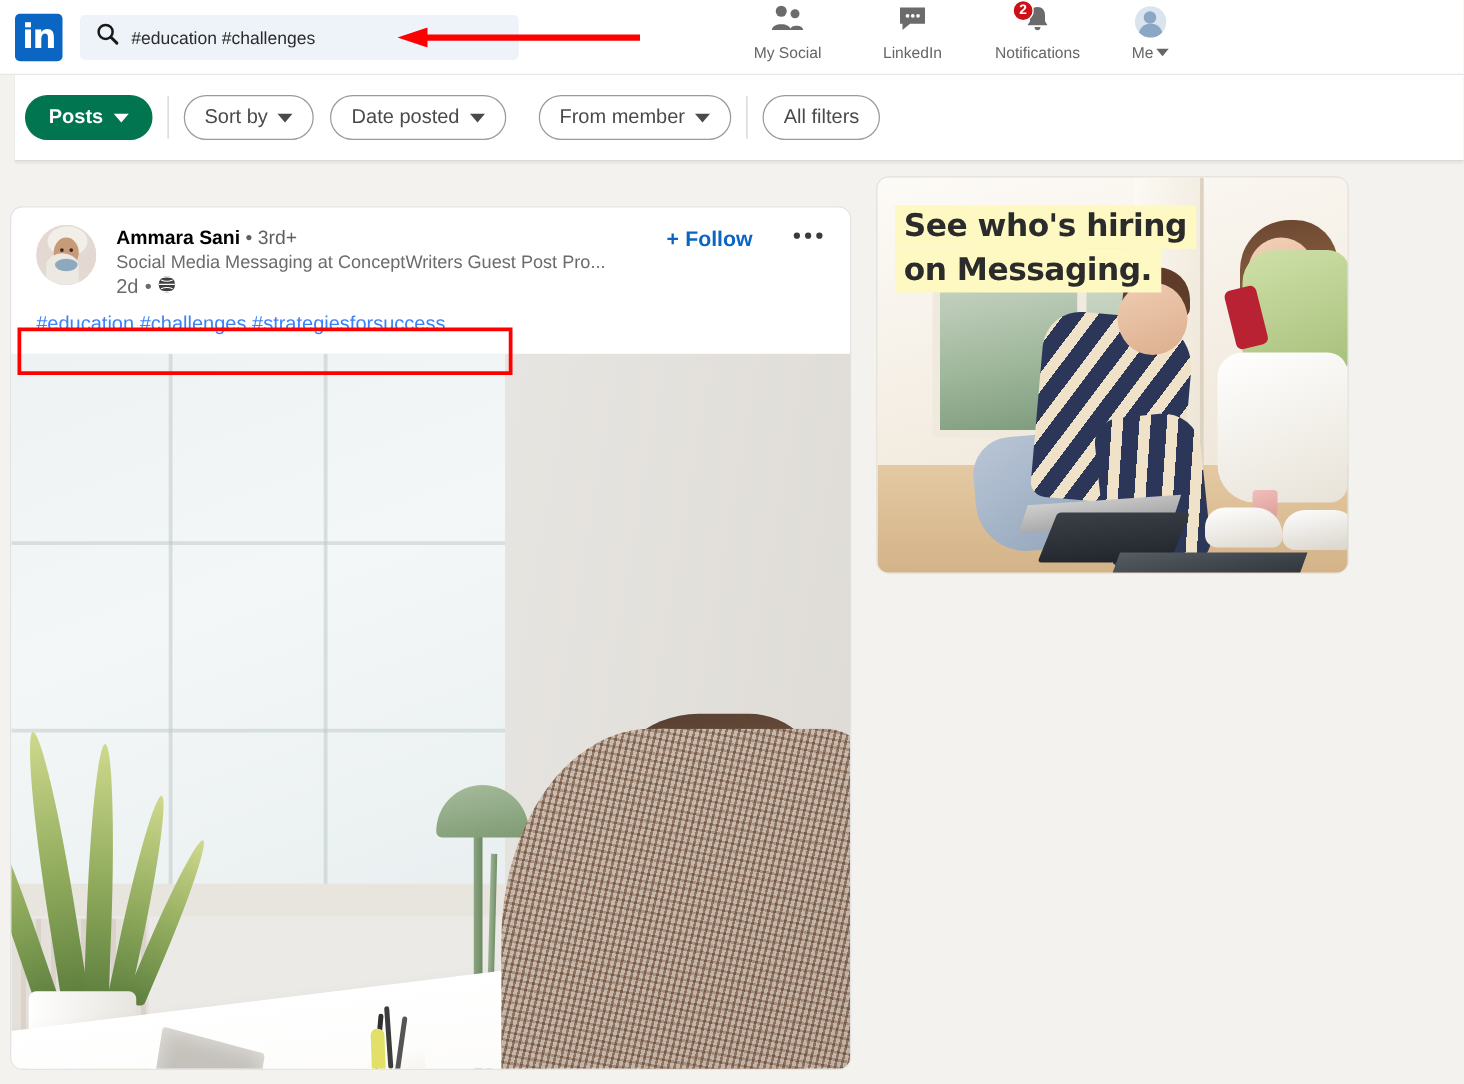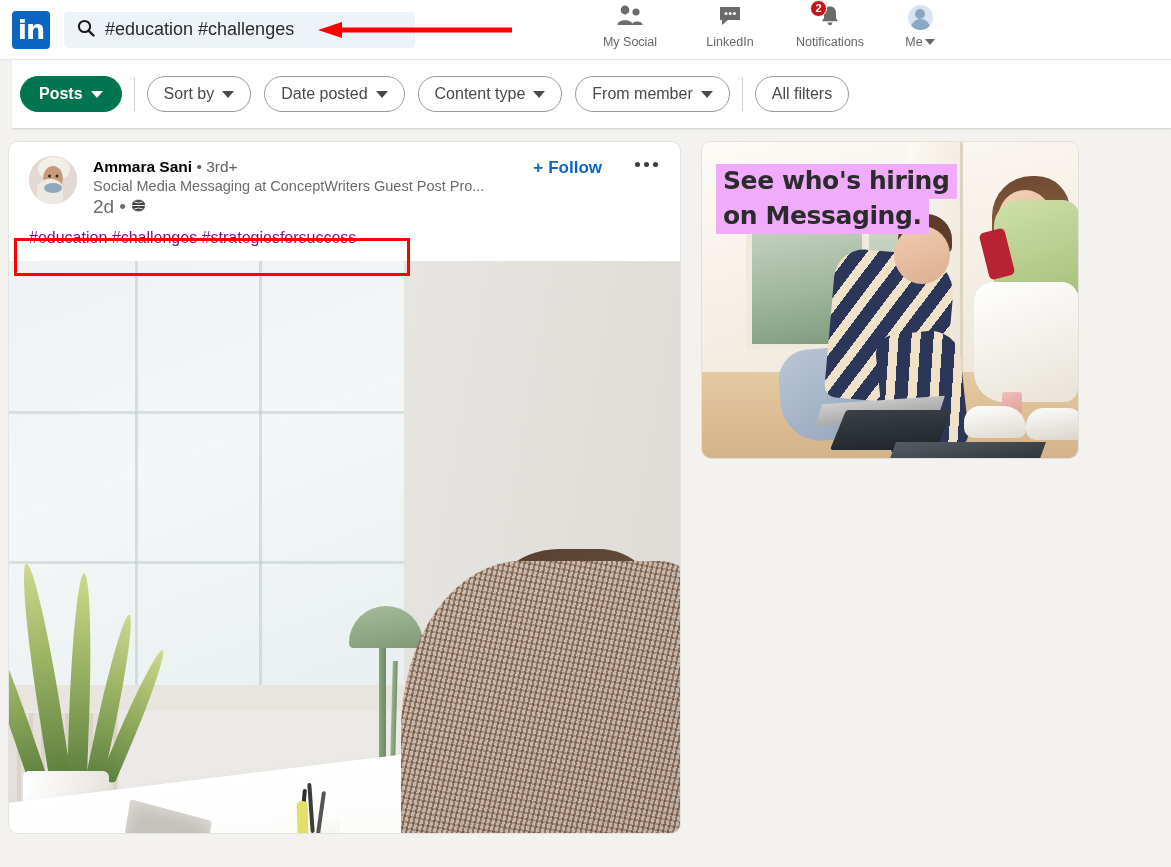--- a/index.html
+++ b/index.html
@@ -37,21 +37,21 @@
     width: 351px; height: 36px;
     background: #edf3f8;
     border-radius: 4px;
     display: flex; align-items: center;
     padding: 0 10px;
   }
   .search-icon { flex: 0 0 auto; margin-right: 10px; margin-left: 3px; }
   .search-input {
     border: none; outline: none; background: transparent;
     font-family: "Liberation Sans", sans-serif;
-    font-size: 18px;
+    font-size: 14px;
     color: #2b2b2b;
     width: 100%;
   }
   .search-input::placeholder { color: #767676; }
 
   .nav {
     position: absolute;
     left: 580px; top: 0;
     height: 60px;
     display: flex;
@@ -171,20 +171,21 @@
   }
   .feed-col { width: 673px; }
   .aside-col { width: 378px; }
 
   .card {
     background: #fff;
     border-radius: 10px;
     border: 1px solid #e3e3e3;
     overflow: hidden;
     position: relative;
+    margin-top: 24px;
   }
   .post-head {
     display: flex;
     padding: 14px 16px 4px 20px;
     position: relative;
   }
   .avatar {
     width: 48px; height: 48px; border-radius: 50%;
     flex: 0 0 auto;
     overflow: hidden;
@@ -194,21 +195,21 @@
   .author-block { margin-left: 16px; padding-top: 2px; }
   .author-line { font-size: 15.5px; color: #5f5f5f; }
   .author-name { font-weight: bold; color: #000; }
   .author-sub {
     font-size: 14.5px; color: #6b6b6b;
     margin-top: 2px;
     max-width: 400px;
     white-space: nowrap; overflow: hidden; text-overflow: ellipsis;
   }
   .author-meta {
-    font-size: 19px; color: #6b6b6b;
+    font-size: 16px; color: #6b6b6b;
     margin-top: 2px;
     display: flex; align-items: center; gap: 5px;
   }
   .follow-btn {
     position: absolute;
     right: 78px; top: 16px;
     display: flex; align-items: center; gap: 5px;
     color: #0a66c2;
     font-size: 17px;
     font-weight: bold;
@@ -226,21 +227,21 @@
     width: 5px; height: 5px; border-radius: 50%;
     background: #3b3b3b; display: block;
   }
 
   .post-text {
     padding: 6px 20px 12px 20px;
     font-size: 16px;
     color: #0a66c2;
     line-height: 1.3;
   }
-  .post-text a { color: #701a75; text-decoration: none; cursor: pointer; }
+  .post-text a { color: #3b82f6; text-decoration: none; cursor: pointer; }
 
   .redbox {
     position: absolute;
     left: 5px; top: 96px;
     width: 396px; height: 38px;
     border: 3px solid #ff0000;
     pointer-events: none;
     z-index: 5;
   }
 
@@ -481,21 +482,21 @@
     background: linear-gradient(170deg,#555c63,#2c3238);
     transform: skewX(-20deg);
   }
   .ad-text {
     position: absolute;
     left: 14px; top: 22px;
     z-index: 4;
   }
   .ad-line {
     display: inline-block;
-    background: #f0abfc;
+    background: #fef9c3;
     color: #2b2b2b;
     font-size: 25px;
     font-weight: bold;
     padding: 3px 7px 5px 7px;
     line-height: 1.08;
     font-family: "DejaVu Sans", sans-serif;
     letter-spacing: -0.4px;
   }
 </style>
 </head>
@@ -591,24 +592,20 @@
     <span class="caret"></span>
   </div>
   <div class="gap"></div>
 
   <div class="pill">
     <span>Date posted</span>
     <span class="caret"></span>
   </div>
   <div class="gap"></div>
 
-  <div class="pill">
-    <span>Content type</span>
-    <span class="caret"></span>
-  </div>
   <div class="gap"></div>
 
   <div class="pill">
     <span>From member</span>
     <span class="caret"></span>
   </div>
 
   <div class="divider"></div>
 
   <div class="pill">

